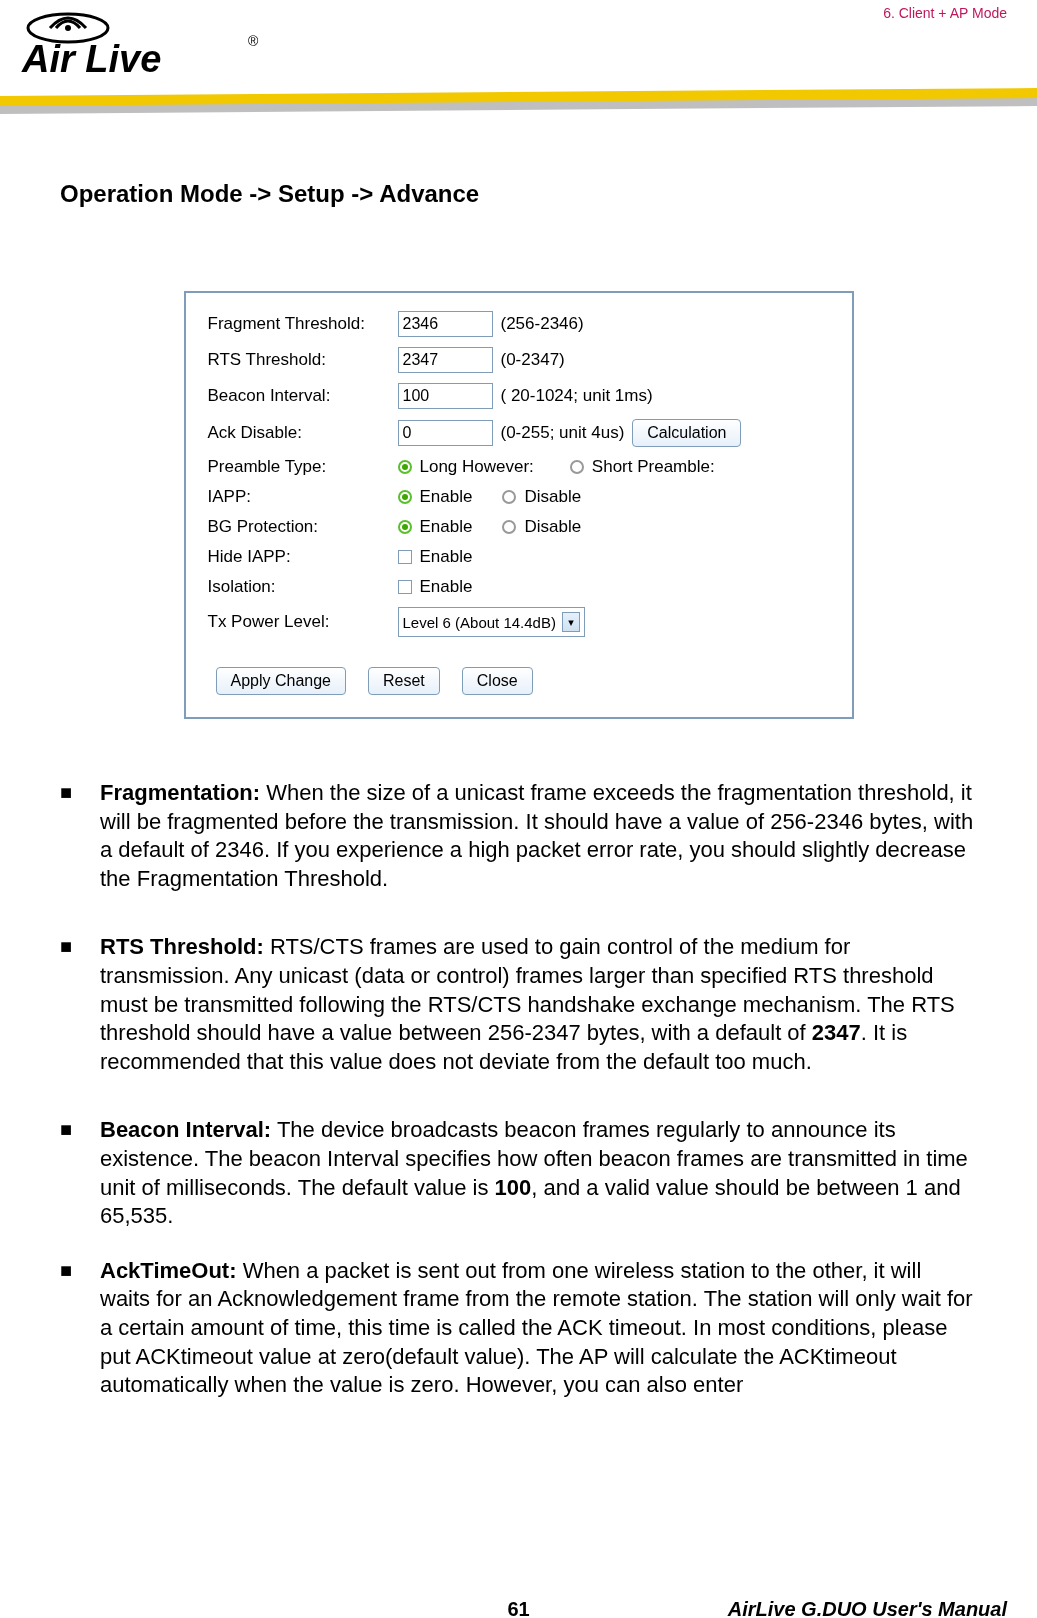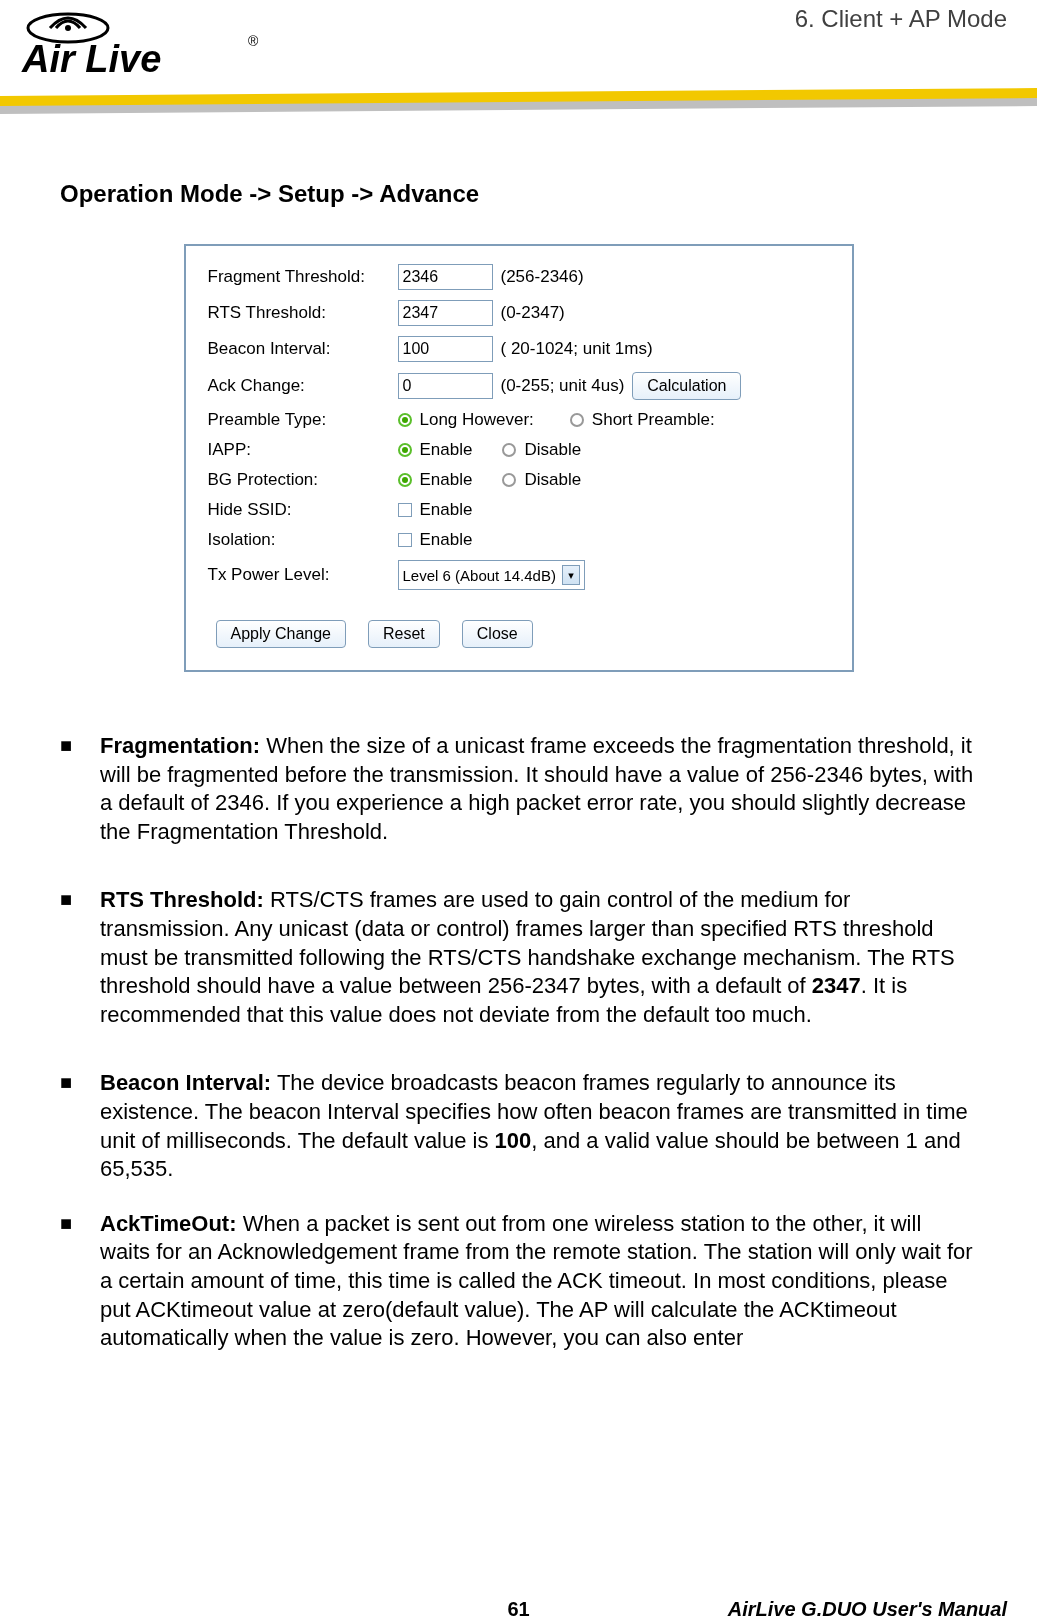--- a/index.html
+++ b/index.html
@@ -19,22 +19,22 @@
     position: absolute;
     top: 10px;
     left: 20px;
     width: 260px;
   }
   .logo svg { width: 100%; }
   .chapter-text {
     position: absolute;
     top: 5px;
     right: 30px;
-    font-size: 24px;
-    color: #404040;
+    font-size: 14px;
+    color: #be185d;
   }
   .header-band {
     position: absolute;
     top: 88px;
     left: 0;
     right: 0;
     height: 28px;
   }
   .section {
     padding: 60px 60px 0 60px;
@@ -52,20 +52,21 @@
   .dialog-wrap {
     display: flex;
     justify-content: center;
     margin-bottom: 60px;
   }
   .dialog {
     width: 670px;
     border: 2px solid #7f9db9;
     background: #fff;
     padding: 18px 22px 22px 22px;
+    margin-top: 47px;
   }
   .dlg-row {
     display: flex;
     align-items: center;
     font-size: 17px;
     color: #000;
     margin-bottom: 10px;
   }
   .dlg-label {
     width: 190px;
@@ -215,21 +216,21 @@
 
       <div class="dlg-row">
         <div class="dlg-label">Beacon Interval:</div>
         <div class="dlg-field">
           <input class="txt-input" value="100" style="">
           <span>( 20-1024; unit 1ms)</span>
         </div>
       </div>
 
       <div class="dlg-row">
-        <div class="dlg-label">Ack Change:</div>
+        <div class="dlg-label">Ack Disable:</div>
         <div class="dlg-field">
           <input class="txt-input" value="0" style="">
           <span>(0-255; unit 4us)</span>
           <button class="btn">Calculation</button>
         </div>
       </div>
 
       <div class="dlg-row">
         <div class="dlg-label">Preamble Type:</div>
         <div class="dlg-field">
@@ -257,21 +258,21 @@
         <div class="dlg-field">
           <span class="radio-dot selected"></span>
           <span>Enable</span>
           <span style="width:14px"></span>
           <span class="radio-dot off"></span>
           <span>Disable</span>
         </div>
       </div>
 
       <div class="dlg-row">
-        <div class="dlg-label">Hide SSID:</div>
+        <div class="dlg-label">Hide IAPP:</div>
         <div class="dlg-field">
           <span class="checkbox"></span>
           <span>Enable</span>
         </div>
       </div>
 
       <div class="dlg-row">
         <div class="dlg-label">Isolation:</div>
         <div class="dlg-field">
           <span class="checkbox"></span>

